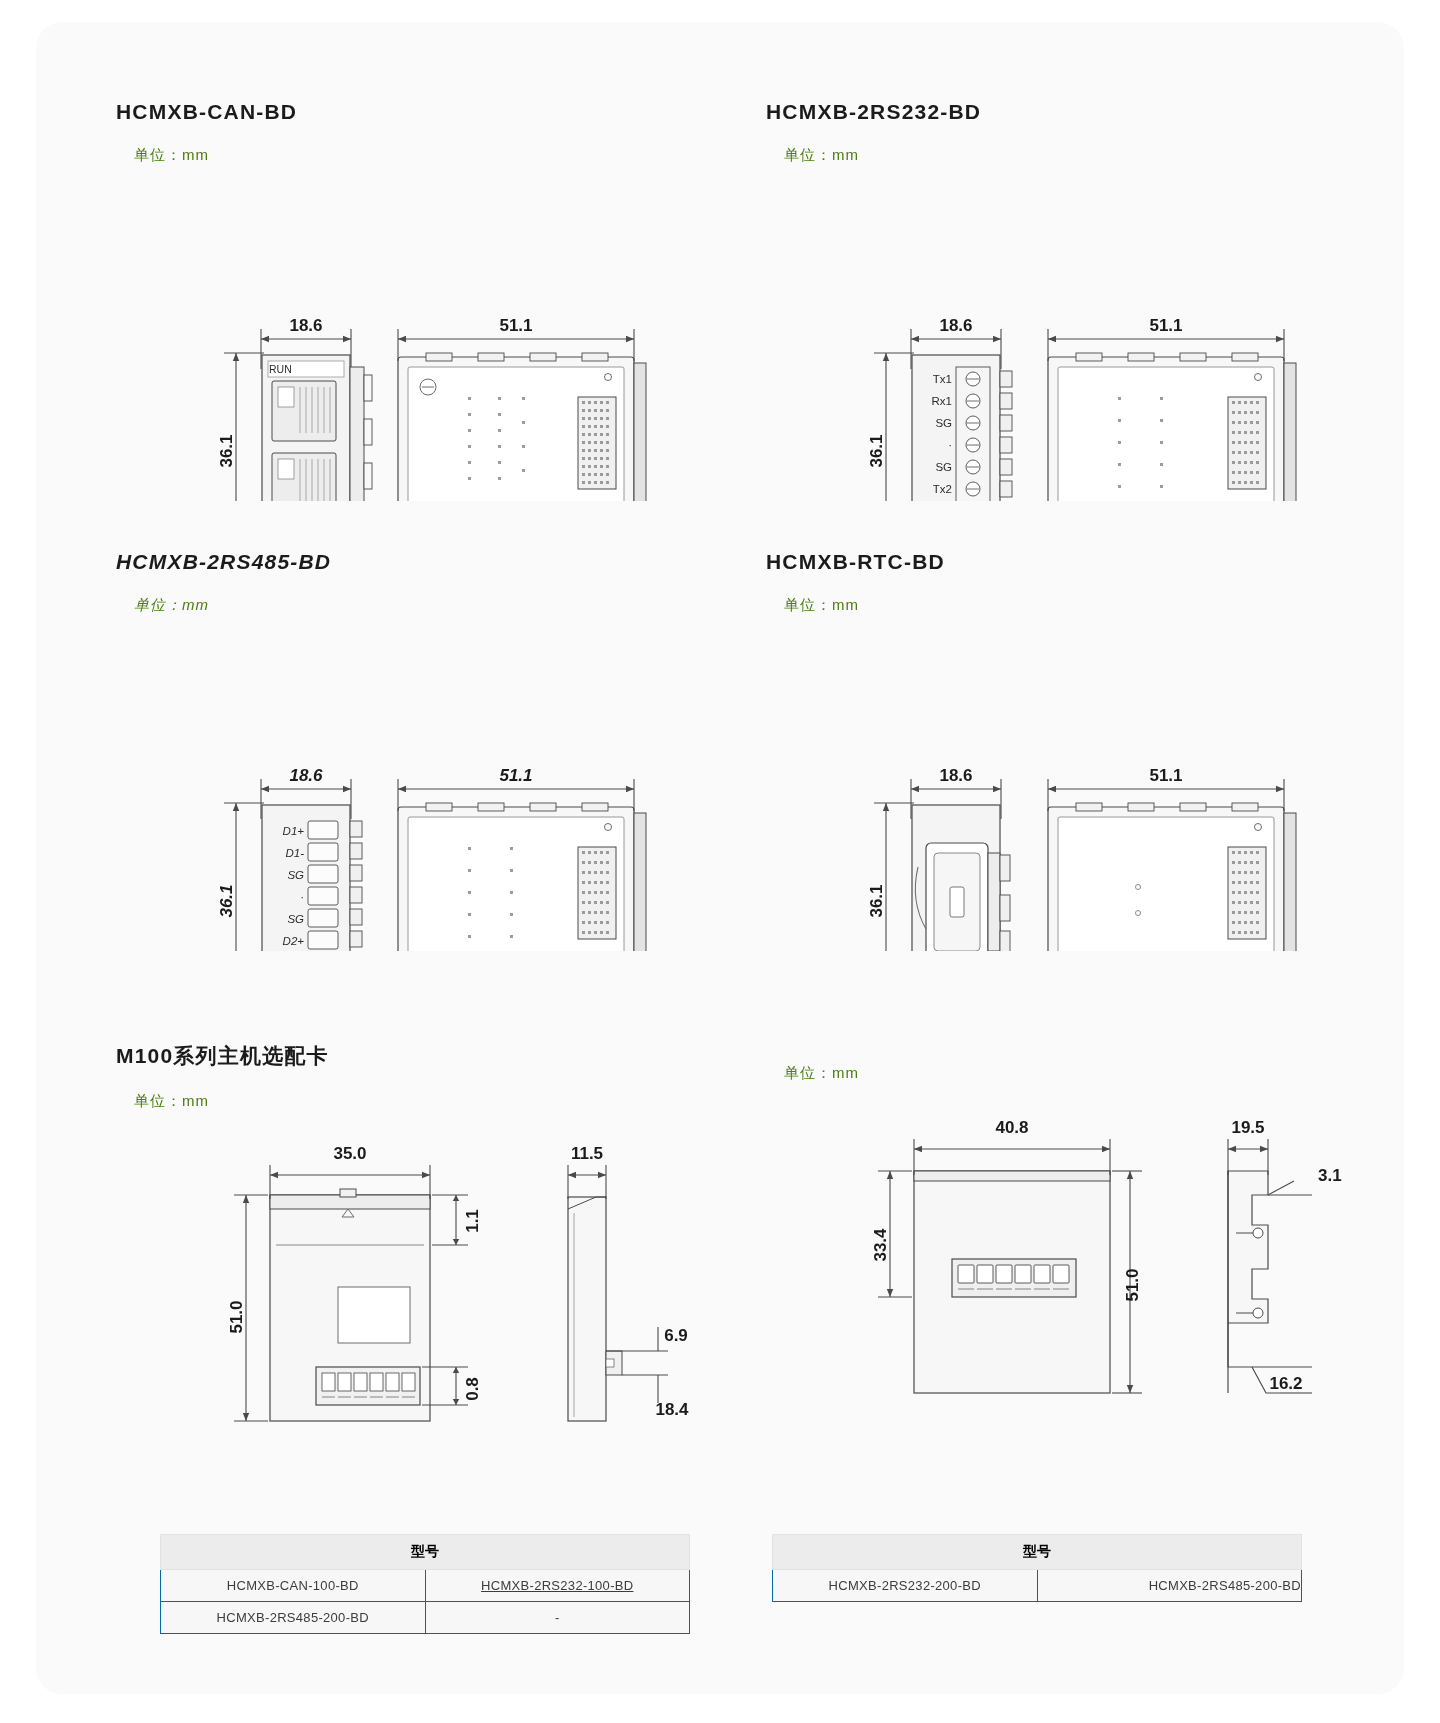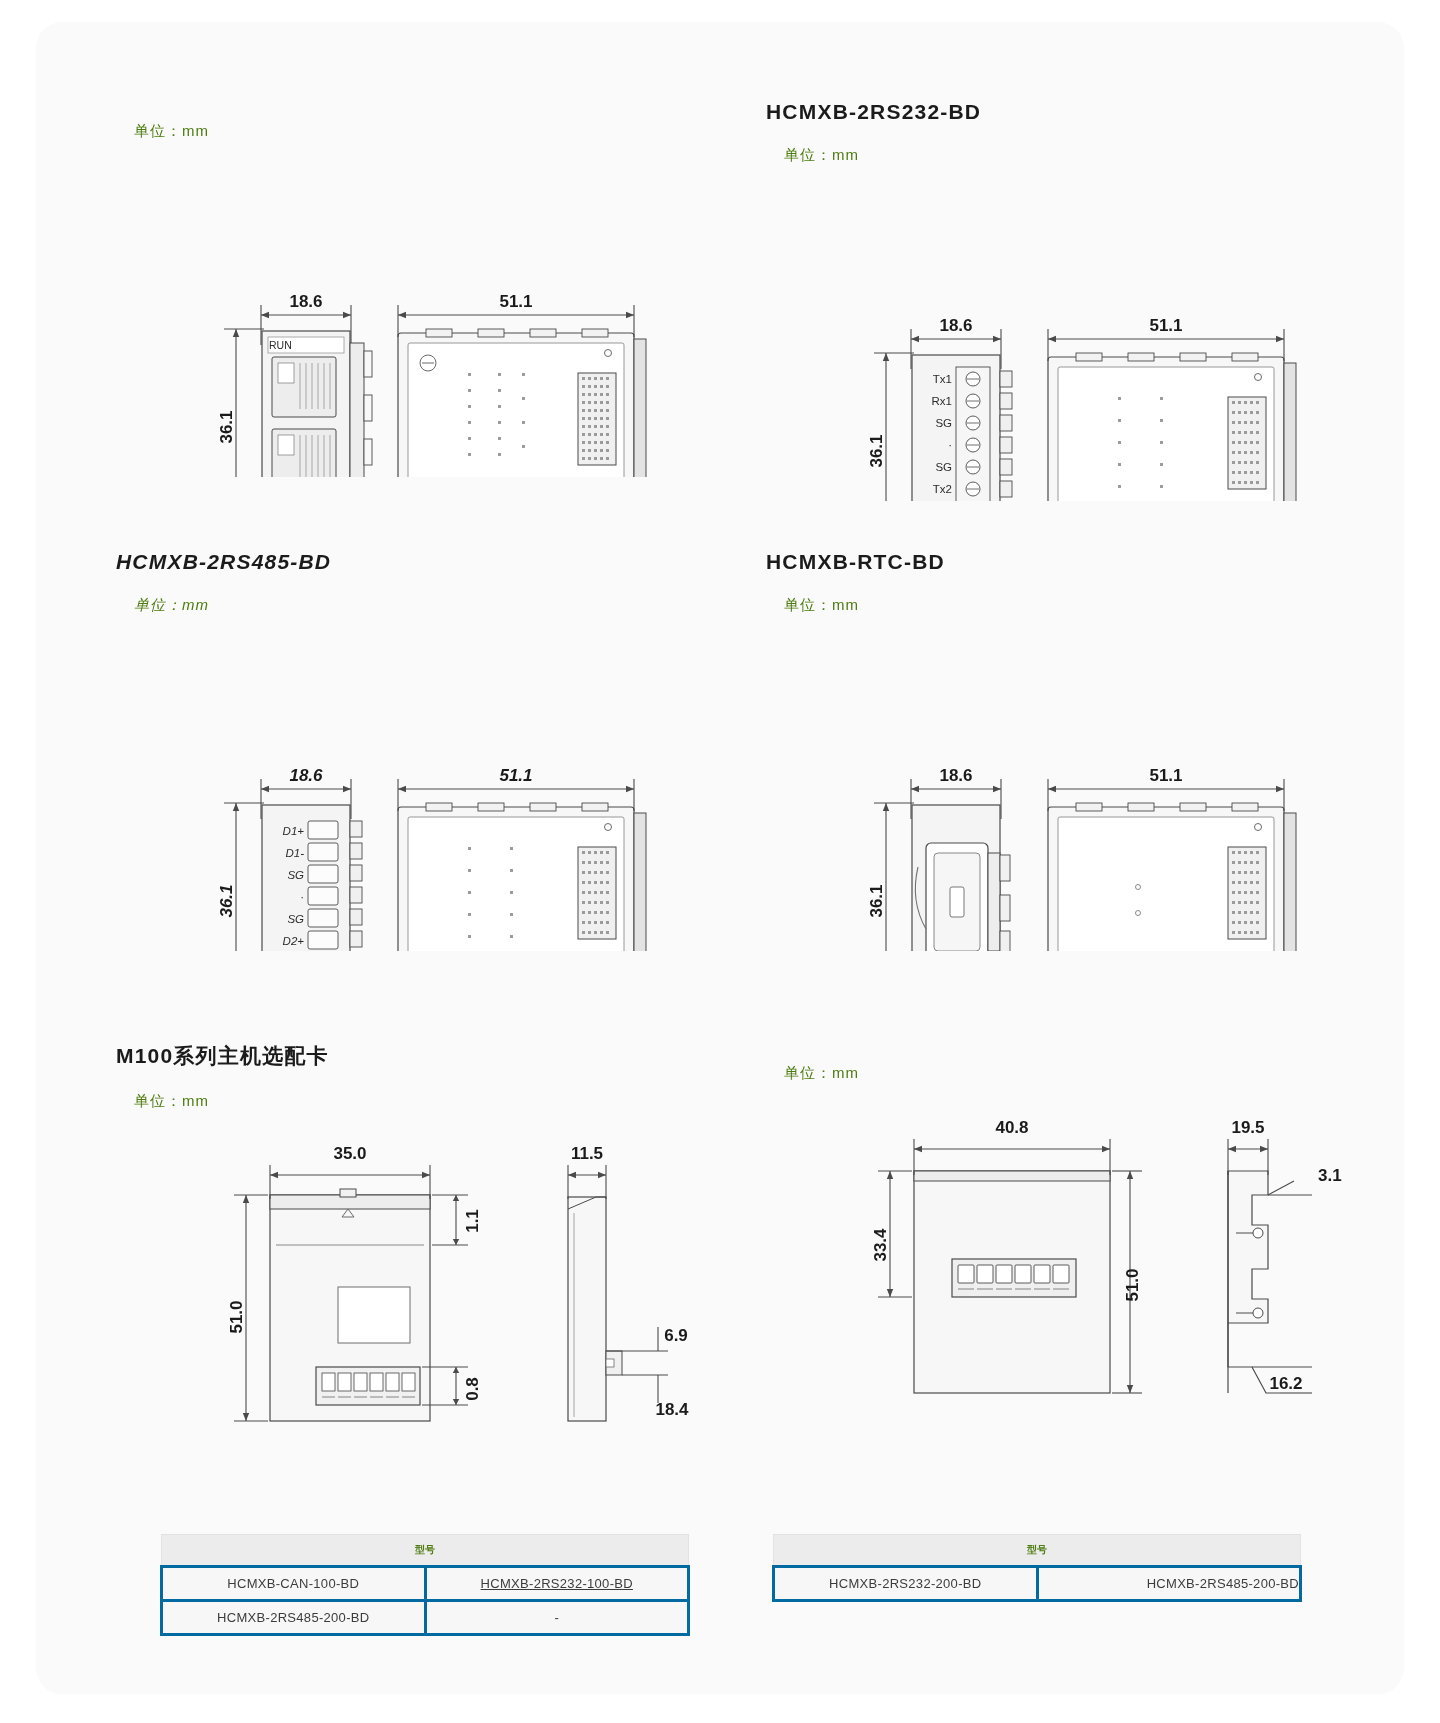--- a/index.html
+++ b/index.html
@@ -51,41 +51,42 @@
   svg { display: block; }
   .tbl {
     position: absolute;
     border-collapse: collapse;
     font-size: 13px;
     color: #3c3c3c;
   }
   .tbl th {
     background: #ececec;
     font-weight: bold;
-    color: #4d7c0f;
-    font-size: 10px;
+    color: #000000;
+    font-size: 14px;
     padding: 8px 12px;
     border: 1px solid #e2e2e2;
   }
   .tbl td {
     background: #f7f7f7;
     text-align: center;
     padding: 8px 0;
-    border: 3px solid #0369a1;
+    border: 1px solid #0369a1;
     font-size: 13px;
     letter-spacing: .3px;
   }
 </style>
 </head>
 <body>
 
 <div class="page">
   <div class="grid">
 
     <div class="panel" style="left:80px; top:78px; width:600px;">
+      <div class="panel-title">HCMXB-CAN-BD</div>
       <div class="unit">单位：mm</div>
       <div class="drawing">
         <svg width="600" height="320" viewBox="0 0 600 320">
           <g stroke="#4a4a4a" fill="none" stroke-width="1.1">
 
             <line x1="145" y1="148" x2="145" y2="188"></line>
             <line x1="235" y1="148" x2="235" y2="188"></line>
             <line x1="145" y1="158" x2="235" y2="158"></line>
             <path d="M145 158 l8 -3.2 v6.4 z" fill="#4a4a4a" stroke="none"></path>
             <path d="M235 158 l-8 -3.2 v6.4 z" fill="#4a4a4a" stroke="none"></path>

